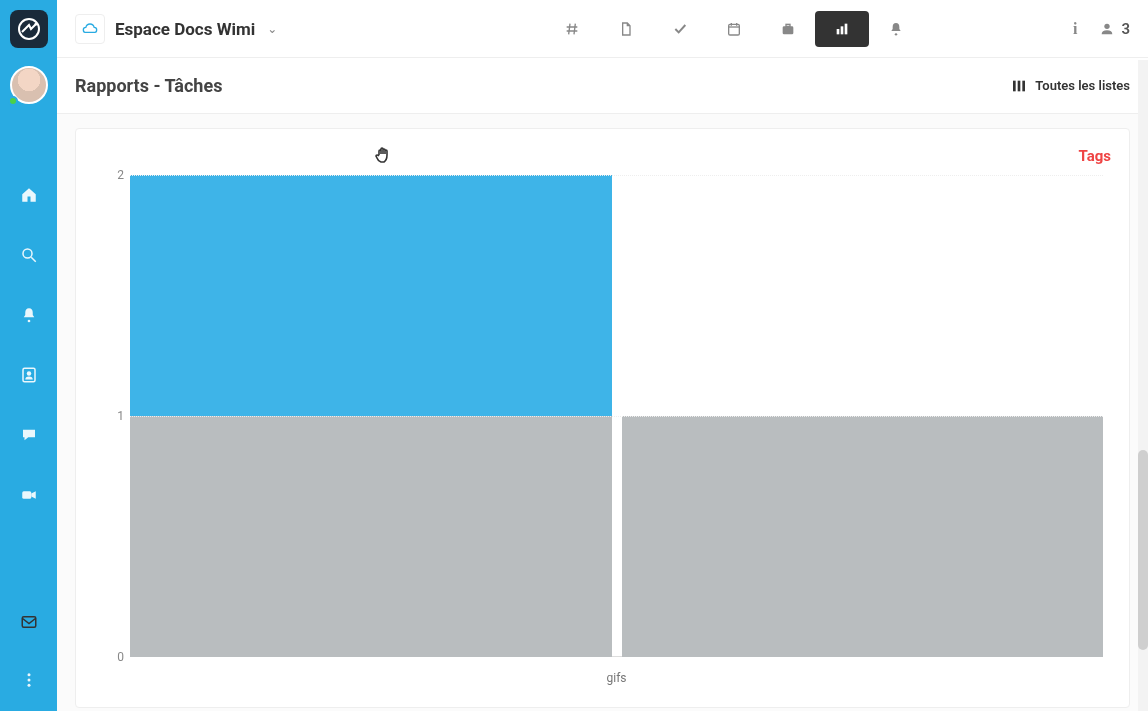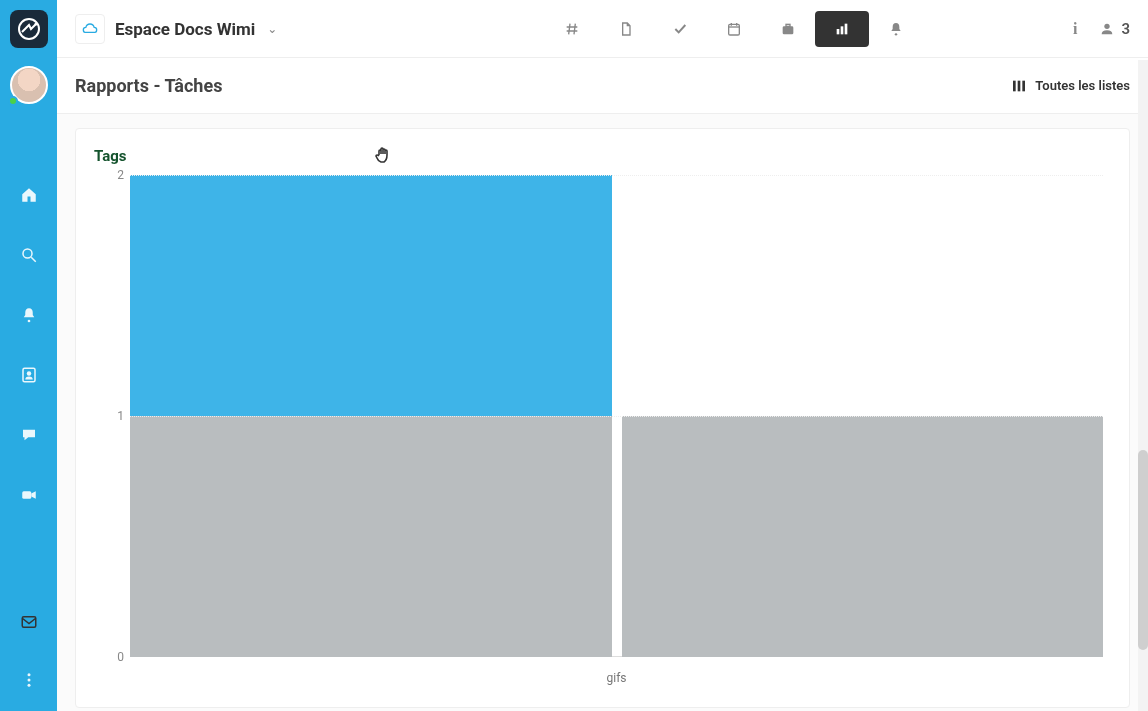--- a/index.html
+++ b/index.html
@@ -37,21 +37,21 @@
   .members { display:flex; align-items:center; gap:6px; color:#555; font-size:15px; font-weight:600; cursor:pointer; }
   .members svg { width:16px; height:16px; fill:#888; }
 
   .subheader { height:56px; display:flex; align-items:center; padding: 0 18px; justify-content: space-between; border-bottom:1px solid #eee; }
   .subheader .title { font-size: 18px; font-weight:700; color:#444; }
   .subheader .filter { display:flex; align-items:center; gap:8px; font-size:13px; font-weight:600; color:#333; cursor:pointer; }
   .subheader .filter svg { width:16px; height:16px; fill:#333; }
 
   .content { flex:1; padding: 14px 18px 0 18px; overflow:auto; background:#fbfbfb; }
   .card { background:#fff; border:1px solid #eee; border-radius:4px; padding: 18px 18px 22px 18px; position:relative; }
-  .card-title { font-size:15px; font-weight:700; color:#14532d; margin-bottom: 10px; }
+  .card-title { font-size:15px; font-weight:700; color:#ef4444; margin-bottom: 10px; text-align: right; }
 
   .cursor-hand { position:absolute; top: 14px; left: 296px; color:#333; }
   .cursor-hand svg { width:24px; height:24px; stroke:#333; fill:none; stroke-width:1.6; }
 
   
   .chart { position:relative; width: 100%; height: 510px; margin-top: 6px; }
   .chart .plot { position:absolute; left: 36px; right: 8px; top: 0; bottom: 28px; border-left:1px solid #ddd; border-bottom:1px solid #ddd; }
   .chart .ytick { position:absolute; left: 0; width: 30px; text-align:right; font-size:12px; color:#888; transform: translateY(-50%); }
   .chart .gridline { position:absolute; left:36px; right:8px; height:0; border-top:1px dotted #eee; }
   .chart .bars { position:absolute; left:36px; right:8px; top:0; bottom:28px; display:flex; gap: 10px; align-items:flex-end; }

